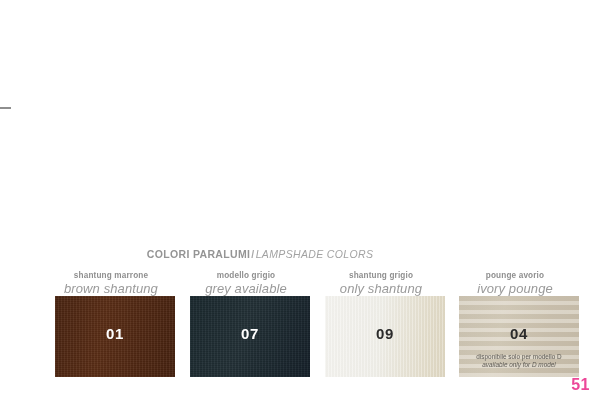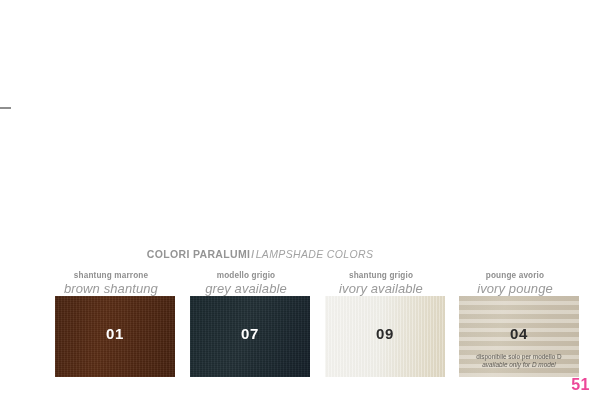--- a/index.html
+++ b/index.html
@@ -201,21 +201,21 @@
       <span class="label-en">grey available</span>
     </div>
     <div class="swatch-chip chip-02">
       <div class="chip-code code-light">07</div>
     </div>
   </div>
 
   <div class="swatch-cell" data-idx="2">
     <div class="swatch-labels">
       <span class="label-it">shantung grigio</span>
-      <span class="label-en">ivory available</span>
+      <span class="label-en">only shantung</span>
     </div>
     <div class="swatch-chip chip-03">
       <div class="chip-code code-dark">09</div>
     </div>
   </div>
 
   <div class="swatch-cell" data-idx="3">
     <div class="swatch-labels">
       <span class="label-it">pounge avorio</span>
       <span class="label-en">ivory pounge</span>

